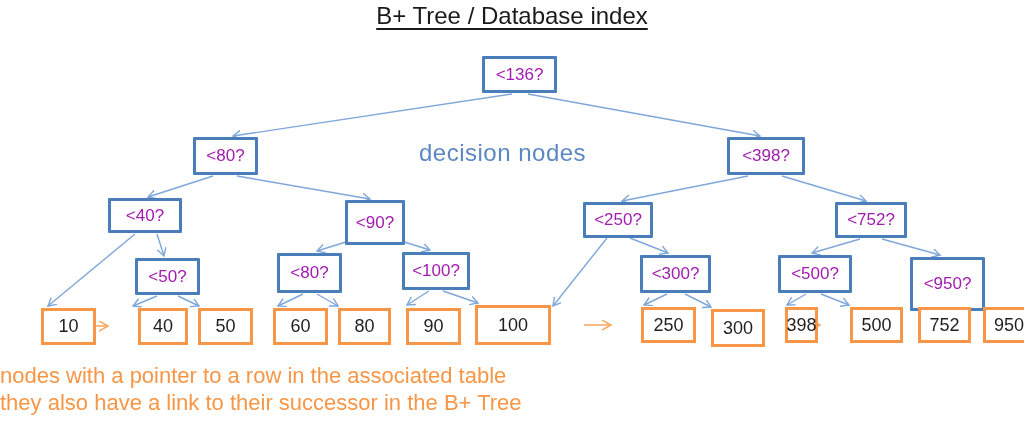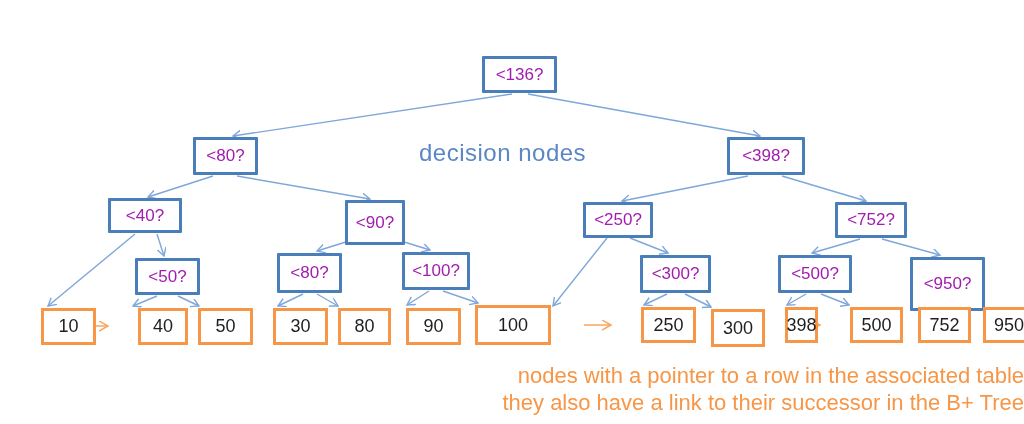--- a/index.html
+++ b/index.html
@@ -43,33 +43,34 @@
   #decision-label {
     position: absolute;
     left: 419px; top: 139px;
     font-size: 24px;
     color: var(--decision_text);
     letter-spacing: 0.5px;
   }
   #caption {
     position: absolute;
     top: 362px; left: 0; width: 100%;
-    text-align: right;
+    text-align: left;
     font-size: 22px;
     line-height: 27px;
     color: var(--caption_text);
   }
   .be { stroke: var(--edge_blue); stroke-width: 1.4; fill: none; }
   .oe { stroke: var(--edge_orange); stroke-width: 1.5; fill: none; }
 </style>
 </head>
 <body>
 
 <div id="stage">
 
+  <div id="page-title"><span>B+ Tree / Database index</span></div>
 
   <svg id="edges" width="1024" height="424">
     <defs>
       <marker id="ab" markerUnits="userSpaceOnUse" markerWidth="14" markerHeight="14" refX="8" refY="4.5" orient="auto">
         <path d="M0,0 L8,4.5 L0,9" style="fill:none;stroke:var(--edge_blue);stroke-width:1.4"></path>
       </marker>
       <marker id="ao" markerUnits="userSpaceOnUse" markerWidth="14" markerHeight="14" refX="9" refY="5" orient="auto">
         <path d="M0,0 L9,5 L0,10" style="fill:none;stroke:var(--edge_orange);stroke-width:1.5"></path>
       </marker>
     </defs>
@@ -126,21 +127,21 @@
   <div class="dnode" style="left:135px;top:258px;width:65px;height:37px">&lt;50?</div>
   <div class="dnode" style="left:277px;top:253px;width:65px;height:40px">&lt;80?</div>
   <div class="dnode" style="left:402px;top:252px;width:68px;height:38px">&lt;100?</div>
   <div class="dnode" style="left:640px;top:255px;width:71px;height:38px">&lt;300?</div>
   <div class="dnode" style="left:778px;top:255px;width:74px;height:38px">&lt;500?</div>
   <div class="dnode" style="left:910px;top:257px;width:75px;height:54px">&lt;950?</div>
 
   <div class="leaf" style="left:13px;top:308px;width:55px;height:37px">10</div>
   <div class="leaf" style="left:110px;top:308px;width:50px;height:37px">40</div>
   <div class="leaf" style="left:170px;top:308px;width:55px;height:37px">50</div>
-  <div class="leaf" style="left:245px;top:308px;width:55px;height:37px">30</div>
+  <div class="leaf" style="left:245px;top:308px;width:55px;height:37px">60</div>
   <div class="leaf" style="left:310px;top:308px;width:53px;height:37px">80</div>
   <div class="leaf" style="left:378px;top:308px;width:55px;height:37px">90</div>
   <div class="leaf" style="left:447px;top:305px;width:76px;height:40px">100</div>
   <div class="leaf" style="left:613px;top:307px;width:55px;height:36px">250</div>
   <div class="leaf" style="left:683px;top:309px;width:54px;height:38px">300</div>
   <div class="leaf" style="left:757px;top:307px;width:33px;height:36px">398</div>
   <div class="leaf" style="left:822px;top:307px;width:53px;height:36px">500</div>
   <div class="leaf" style="left:890px;top:307px;width:53px;height:36px">752</div>
   <div class="leaf" style="left:955px;top:307px;width:52px;height:36px">950</div>
 

